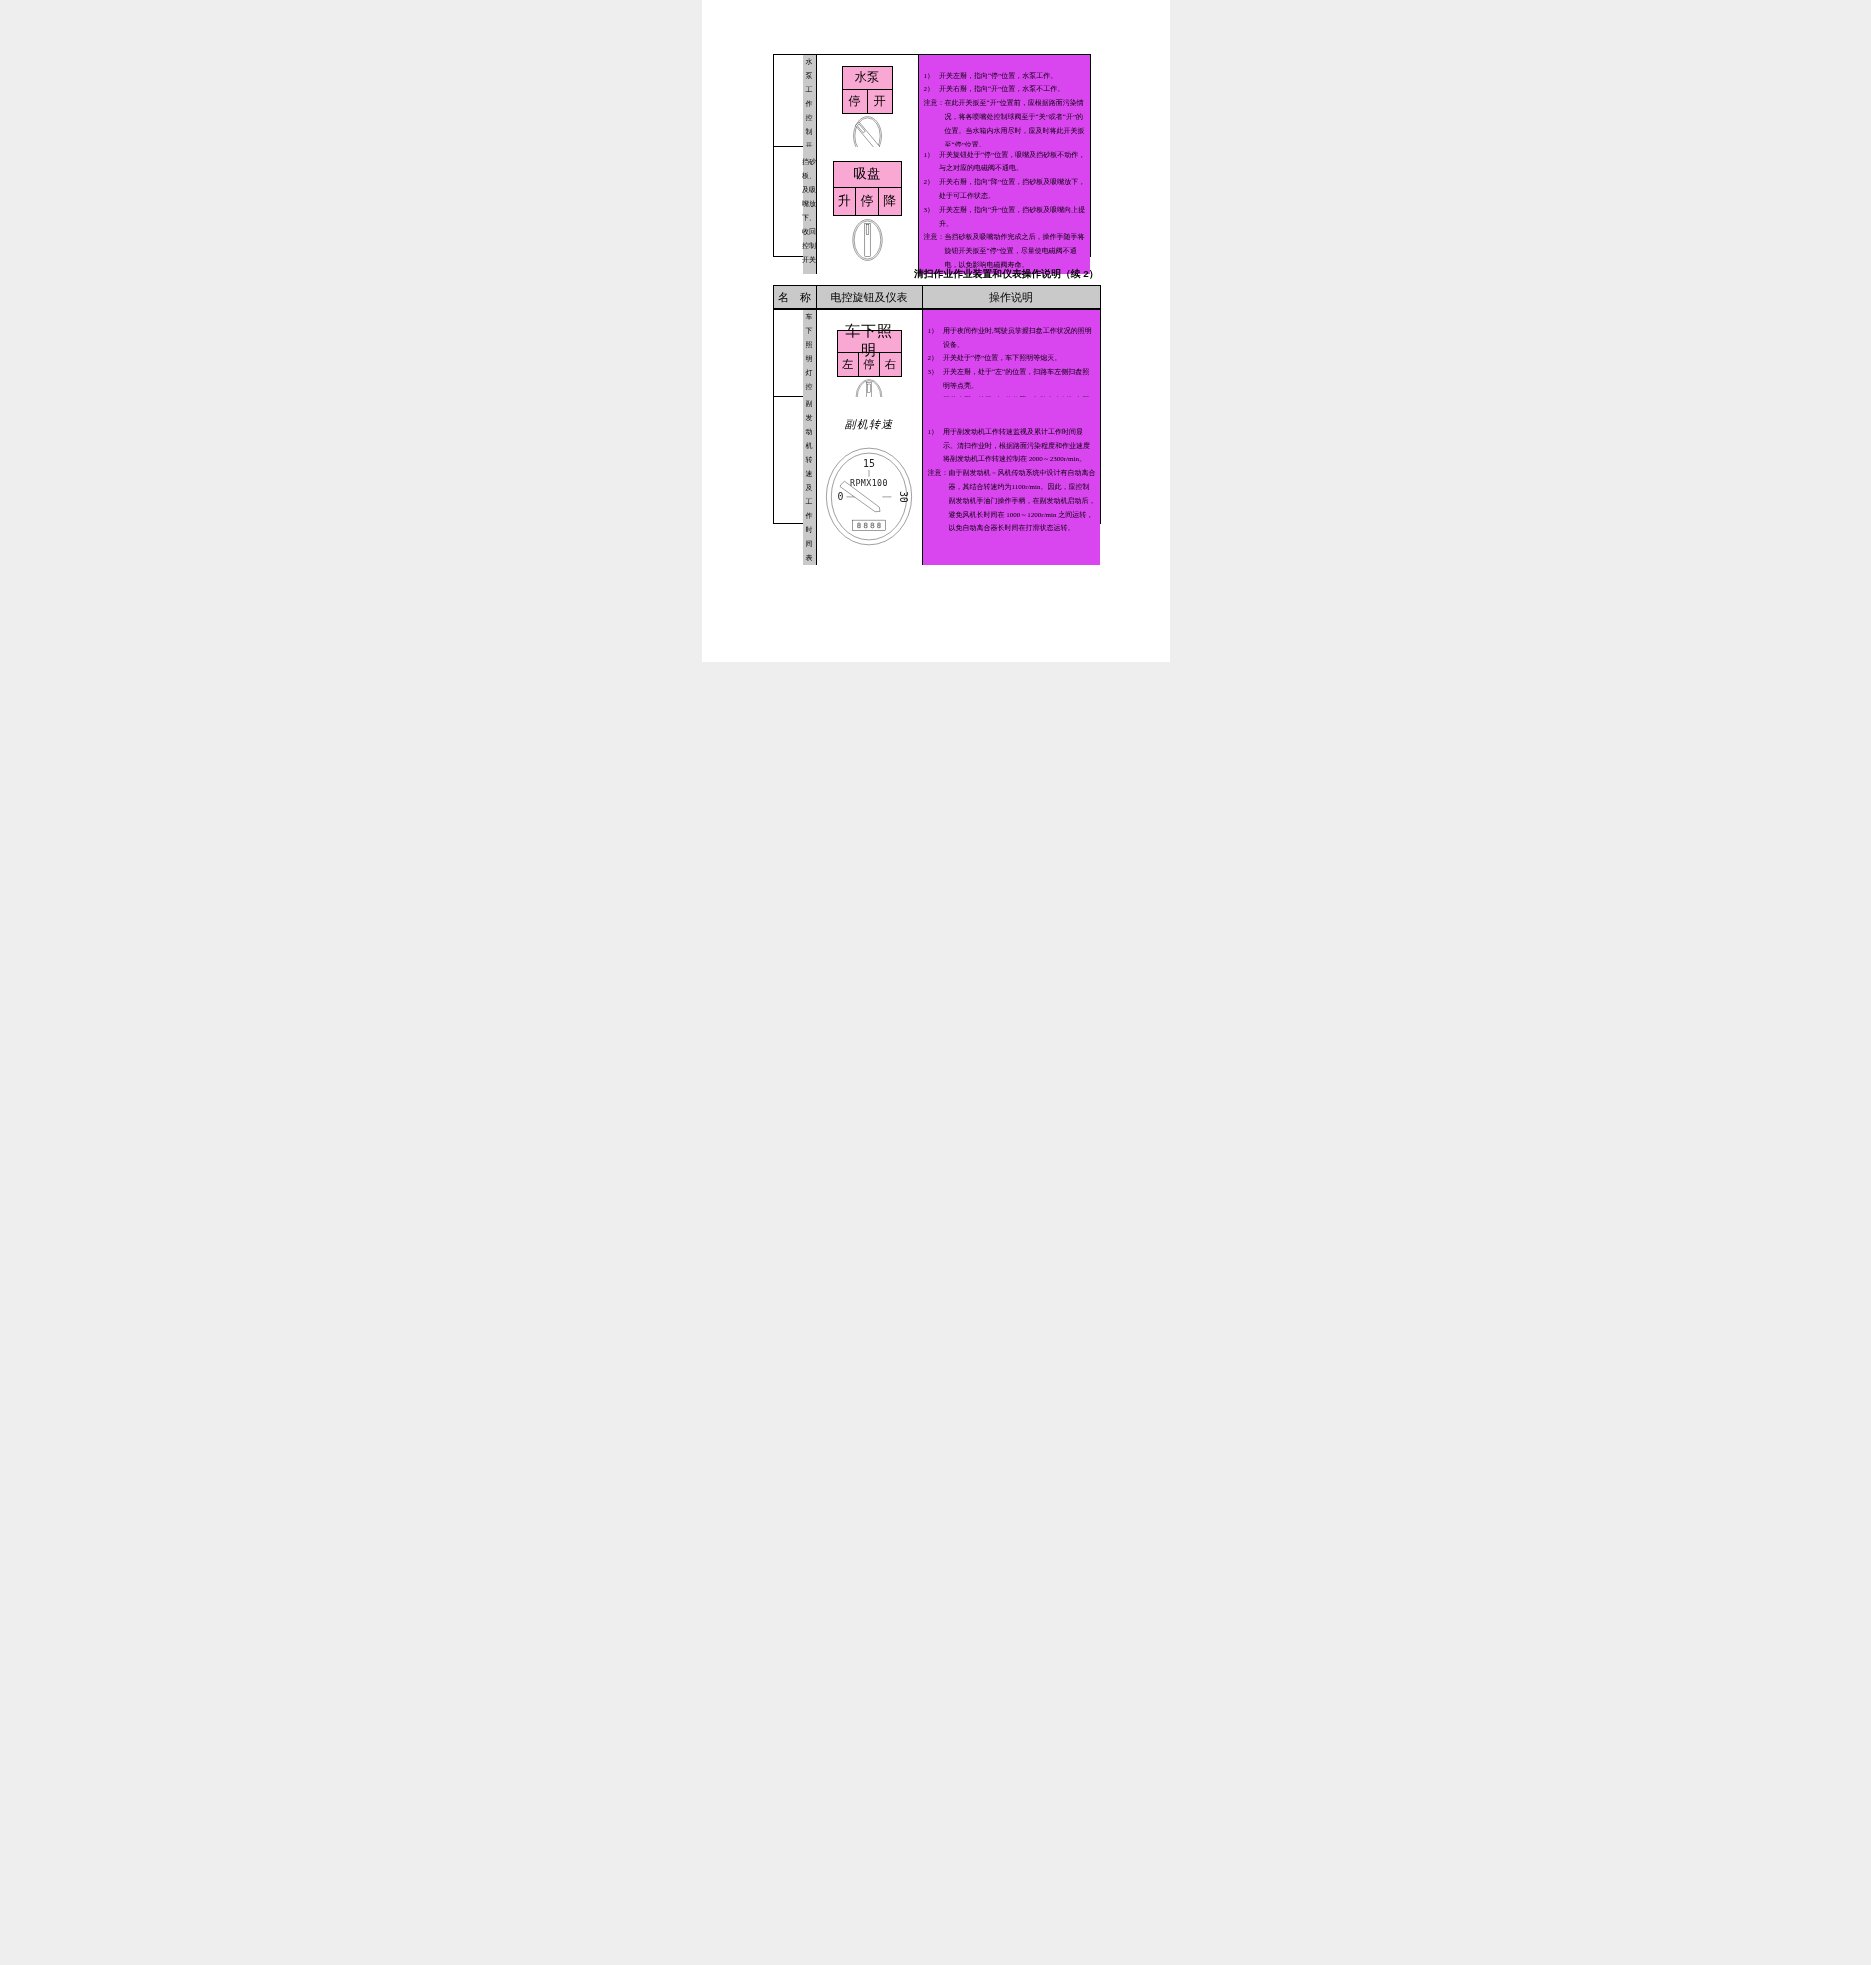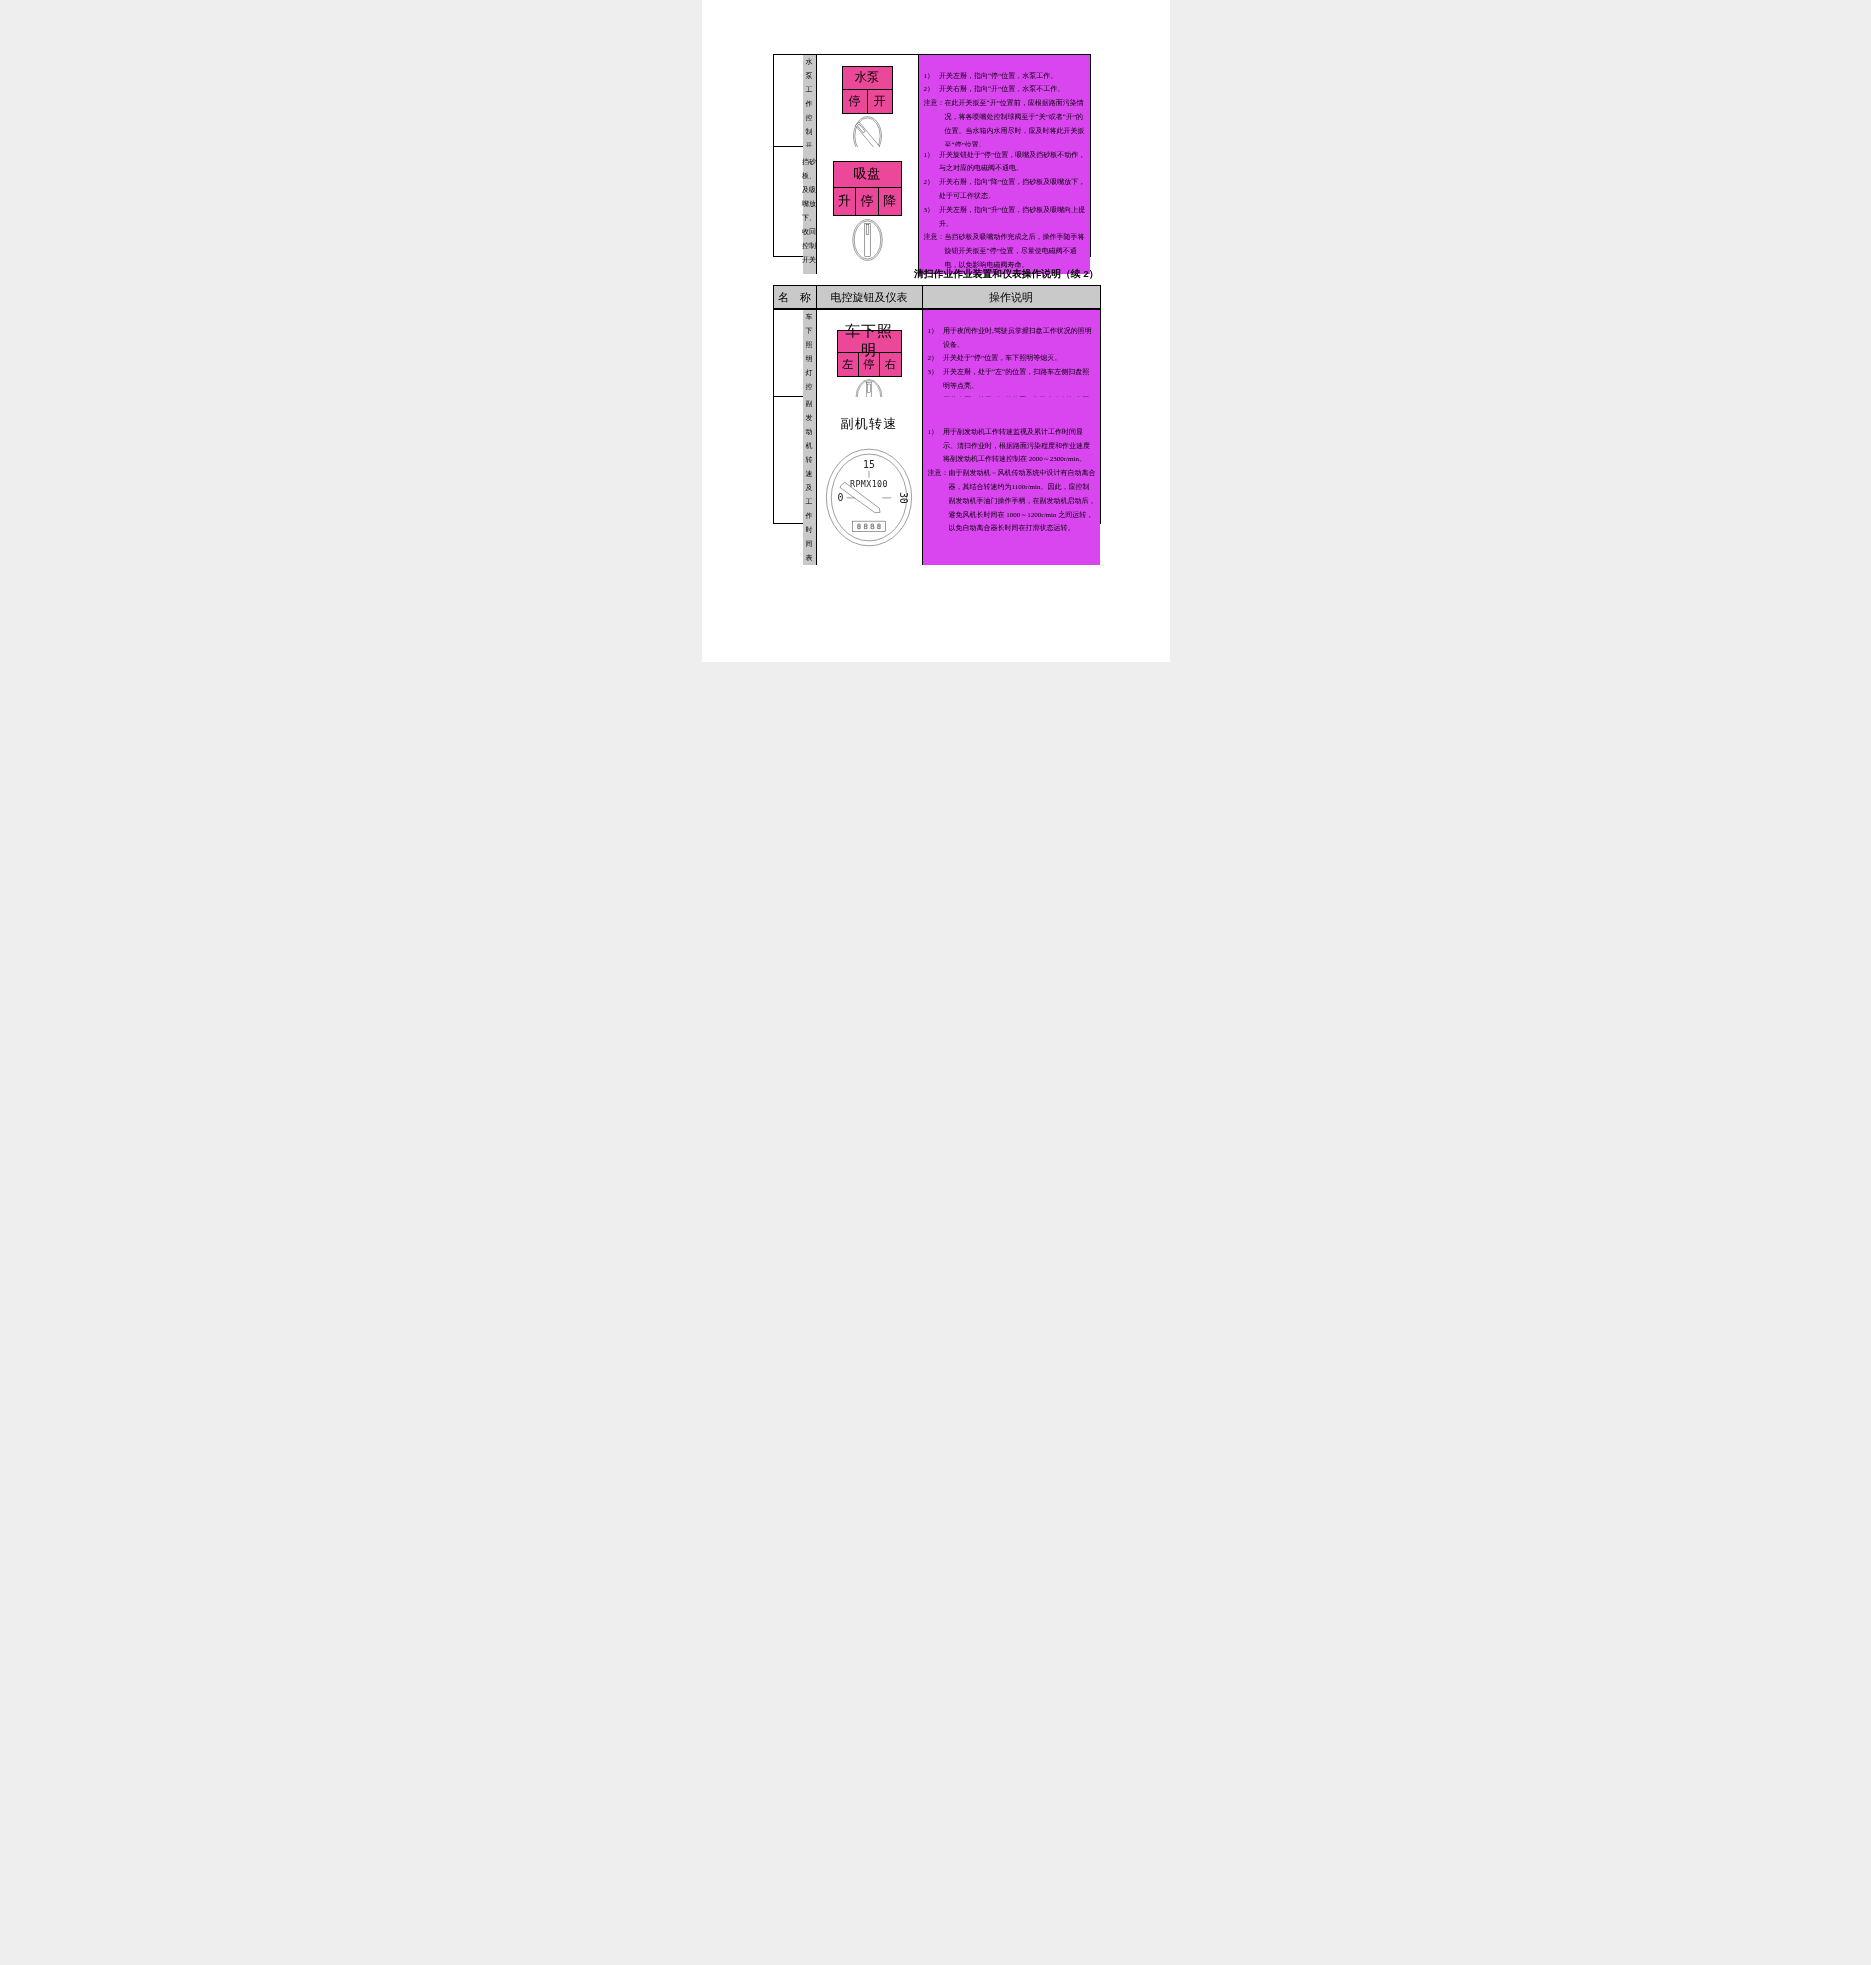--- a/index.html
+++ b/index.html
@@ -53,32 +53,32 @@
     display:flex;flex-direction:column;justify-content:center;
     padding:1.6px 3.9px 1.6px 5.1px;
     font-size:7px;line-height:13.8px;background:#d946ef;
   }
   .it{padding-left:2.2em;text-indent:-2.2em;}
   .it .m{display:inline-block;width:2.2em;text-indent:0;}
   .it.note{padding-left:3em;text-indent:-3em;}
   .it.note .m{width:3em;}
 
   
-  .sign{border:0.4px solid #000;background:#ec4899;text-align:center;}
+  .sign{border:0.4px solid #000;background:#f9a8d4;text-align:center;}
   .sign-title{border-bottom:0.4px solid #000;display:flex;align-items:center;justify-content:center;}
   .sign-cells{display:flex;}
   .sign-cell{flex:1;display:flex;align-items:center;justify-content:center;}
   .sign-cell + .sign-cell{border-left:0.4px solid #000;}
   .s1{width:49px;}  .s1 .sign-title{height:22px;font-size:12.2px;} .s1 .sign-cell{height:23.6px;font-size:12.2px;}
   .s2{width:67px;}  .s2 .sign-title{height:25px;font-size:13.4px;} .s2 .sign-cell{height:27.5px;font-size:13px;}
   .s3{width:63px;}  .s3 .sign-title{height:21px;font-size:15px;letter-spacing:0.8px;} .s3 .sign-cell{height:23px;font-size:11.4px;}
   .knob{margin-top:2.4px;}
 
   
-  .g-title{font-size:13px;letter-spacing:1.2px;margin-bottom:15px;}
+  .g-title{font-size:11px;letter-spacing:1.2px;margin-bottom:15px;font-style:italic;}
   .gt{font-family:"DejaVu Sans Mono",monospace;fill:#222;}
   .seg{font-family:"DejaVu Sans Mono",monospace;fill:#fff;stroke:#333;stroke-width:0.9px;}
 
   .sec-title{
     width:326px;margin:10.2px 0 3.9px 71px;
     text-align:right;
     font-family:"Liberation Sans","DejaVu Sans",sans-serif;
     font-weight:bold;font-size:9.8px;line-height:14px;
   }
 </style>

